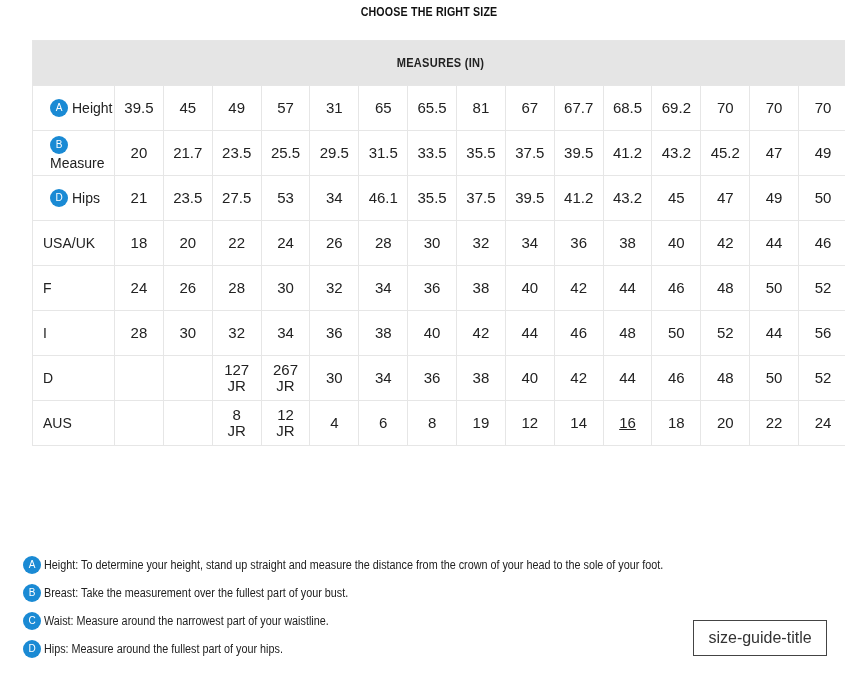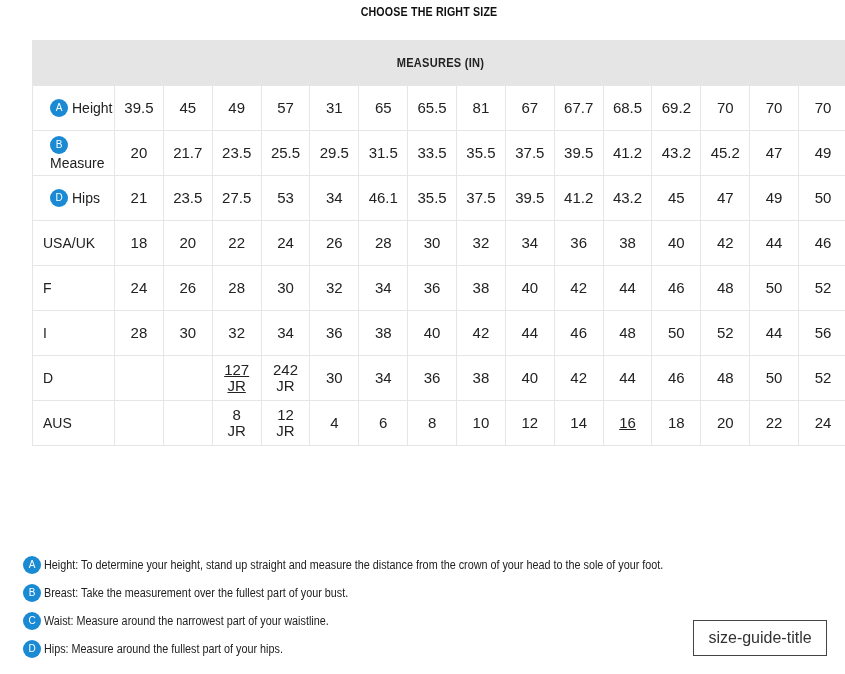--- a/index.html
+++ b/index.html
@@ -139,23 +139,23 @@
         <td style="white-space: pre-line;">48</td>
         <td style="white-space: pre-line;">50</td>
         <td style="white-space: pre-line;">52</td>
         <td style="white-space: pre-line;">44</td>
         <td style="white-space: pre-line;">56</td>
       </tr>
       <tr>
         <td class="label">D</td>
         <td style="white-space: pre-line;"></td>
         <td style="white-space: pre-line;"></td>
-        <td style="white-space: pre-line; text-decoration: underline;">127
-JR</td>
-        <td style="white-space: pre-line;">242
+        <td style="white-space: pre-line;">127
+JR</td>
+        <td style="white-space: pre-line;">267
 JR</td>
         <td style="white-space: pre-line;">30</td>
         <td style="white-space: pre-line;">34</td>
         <td style="white-space: pre-line;">36</td>
         <td style="white-space: pre-line;">38</td>
         <td style="white-space: pre-line;">40</td>
         <td style="white-space: pre-line;">42</td>
         <td style="white-space: pre-line;">44</td>
         <td style="white-space: pre-line;">46</td>
         <td style="white-space: pre-line;">48</td>
@@ -166,21 +166,21 @@
         <td class="label">AUS</td>
         <td style="white-space: pre-line;"></td>
         <td style="white-space: pre-line;"></td>
         <td style="white-space: pre-line;">8
 JR</td>
         <td style="white-space: pre-line;">12
 JR</td>
         <td style="white-space: pre-line;">4</td>
         <td style="white-space: pre-line;">6</td>
         <td style="white-space: pre-line;">8</td>
-        <td style="white-space: pre-line;">10</td>
+        <td style="white-space: pre-line;">19</td>
         <td style="white-space: pre-line;">12</td>
         <td style="white-space: pre-line;">14</td>
         <td style="white-space: pre-line; text-decoration: underline;">16</td>
         <td style="white-space: pre-line;">18</td>
         <td style="white-space: pre-line;">20</td>
         <td style="white-space: pre-line;">22</td>
         <td style="white-space: pre-line;">24</td>
       </tr>
     </tbody>
 </table>

